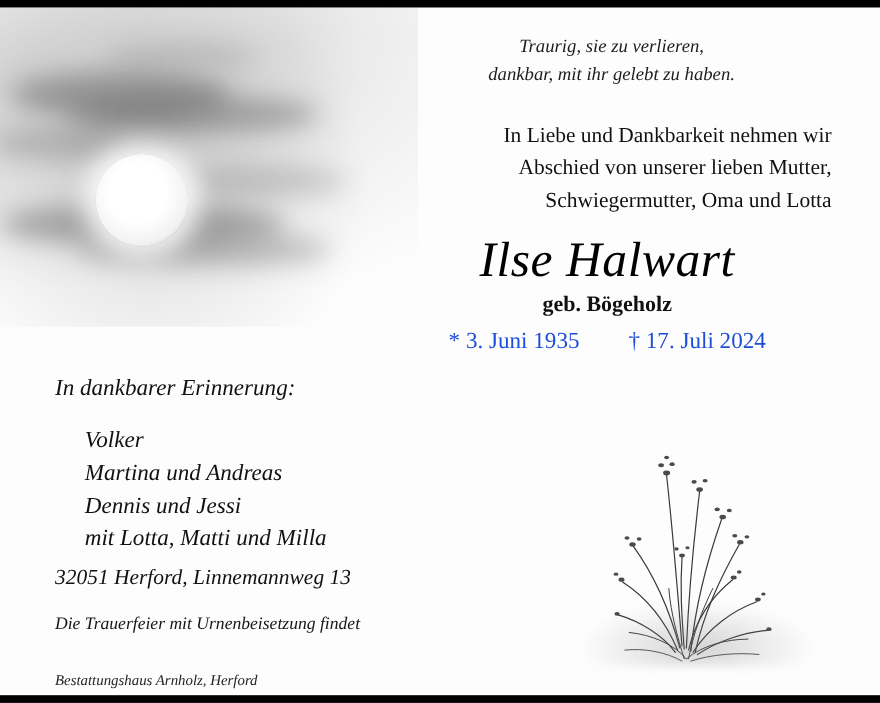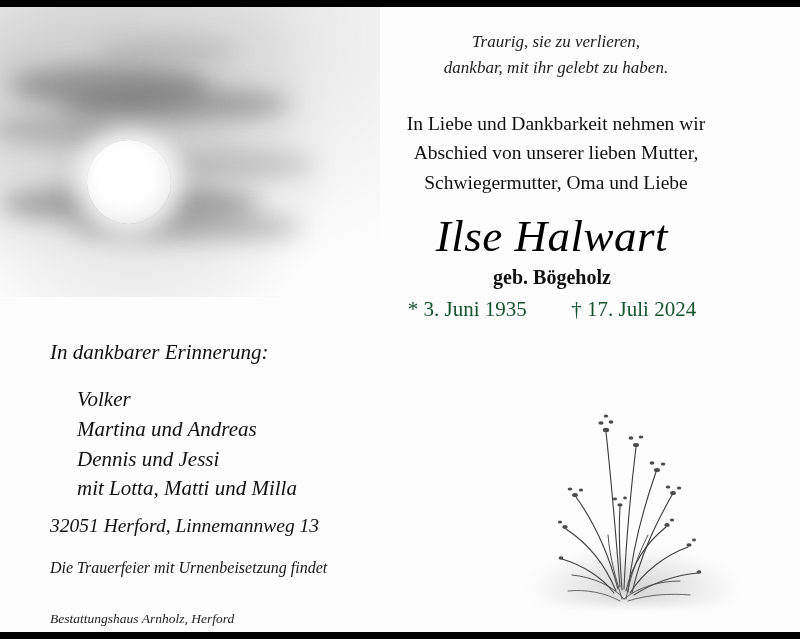--- a/index.html
+++ b/index.html
@@ -90,21 +90,21 @@
     font-style: italic;
     font-size: 17px;
     line-height: 1.52;
     color: #1d1d1d;
   }
   .intro {
     position: absolute;
     top: 102px;
     right: 44px;
     width: 400px;
-    text-align: center;
+    text-align: right;
     font-size: 19.5px;
     line-height: 1.5;
     color: #101010;
   }
   .name {
     position: absolute;
     top: 203px;
     right: 48px;
     width: 400px;
     text-align: center;
@@ -124,21 +124,21 @@
     font-weight: bold;
     color: #101010;
   }
   .dates {
     position: absolute;
     top: 290px;
     right: 48px;
     width: 400px;
     text-align: center;
     font-size: 21px;
-    color: #14532d;
+    color: #1d4ed8;
   }
   .dates .sep { display: inline-block; width: 34px; }
 
   
   .flowers {
     position: absolute;
     top: 330px;
     left: 520px;
     width: 230px;
     height: 275px;
@@ -221,21 +221,21 @@
     </div>
 
     <div class="verse">
       <div>Traurig, sie zu verlieren,</div>
       <div>dankbar, mit ihr gelebt zu haben.</div>
     </div>
 
     <div class="intro">
       <div>In Liebe und Dankbarkeit nehmen wir</div>
       <div>Abschied von unserer lieben Mutter,</div>
-      <div>Schwiegermutter, Oma und Liebe</div>
+      <div>Schwiegermutter, Oma und Lotta</div>
     </div>
 
     <div class="name">Ilse Halwart</div>
     <div class="maidenname">geb. Bögeholz</div>
 
     <div class="dates">
       <span>* 3. Juni 1935</span>
       <span class="sep"></span>
       <span>† 17. Juli 2024</span>
     </div>

